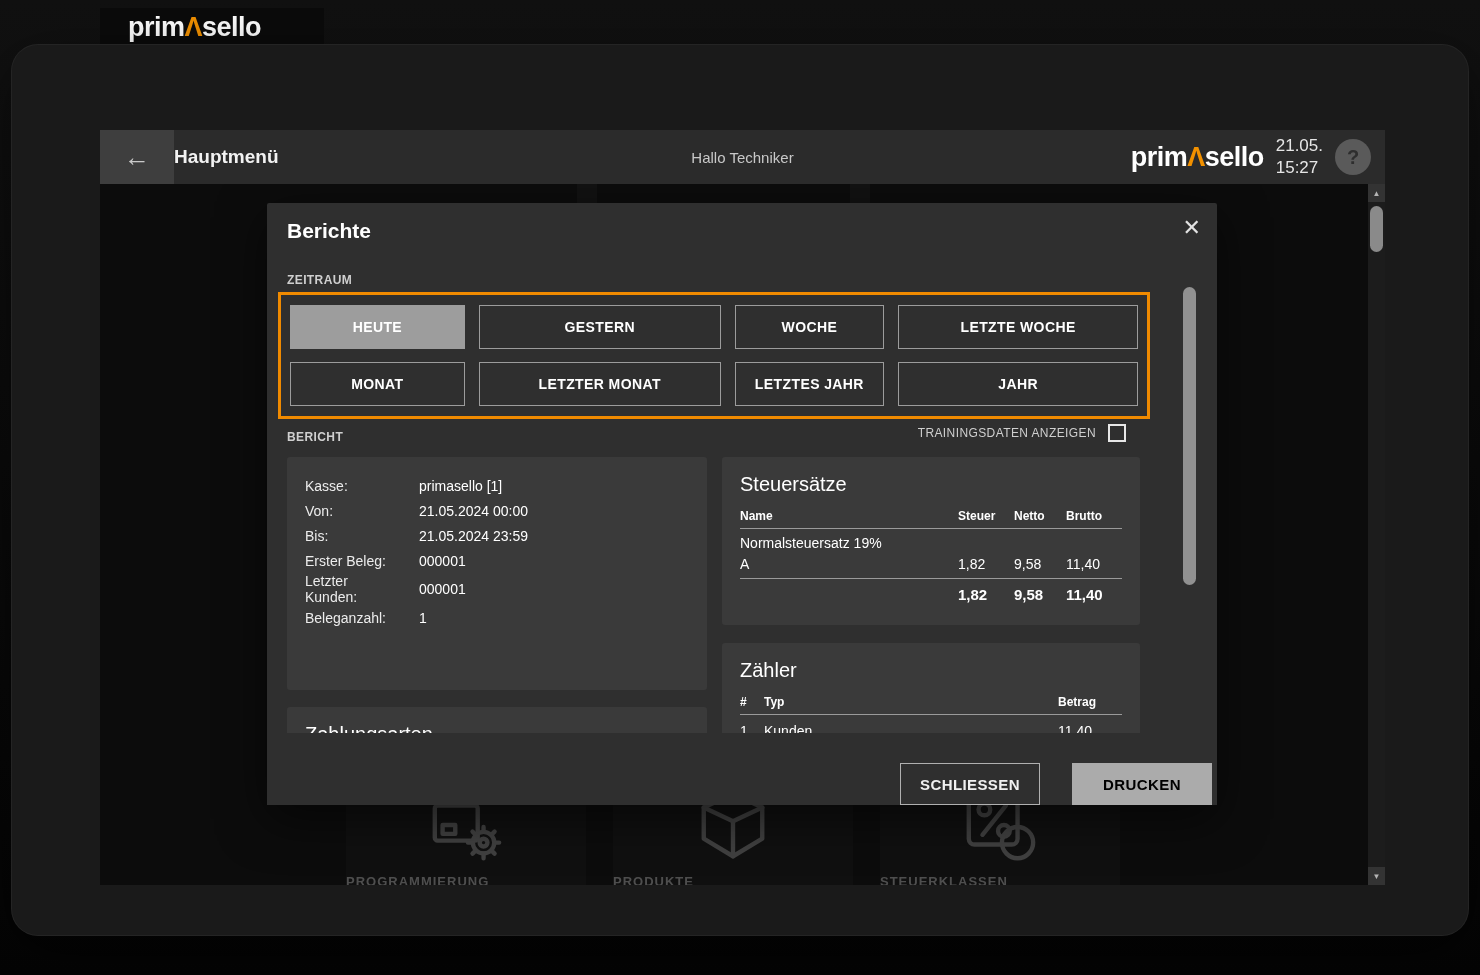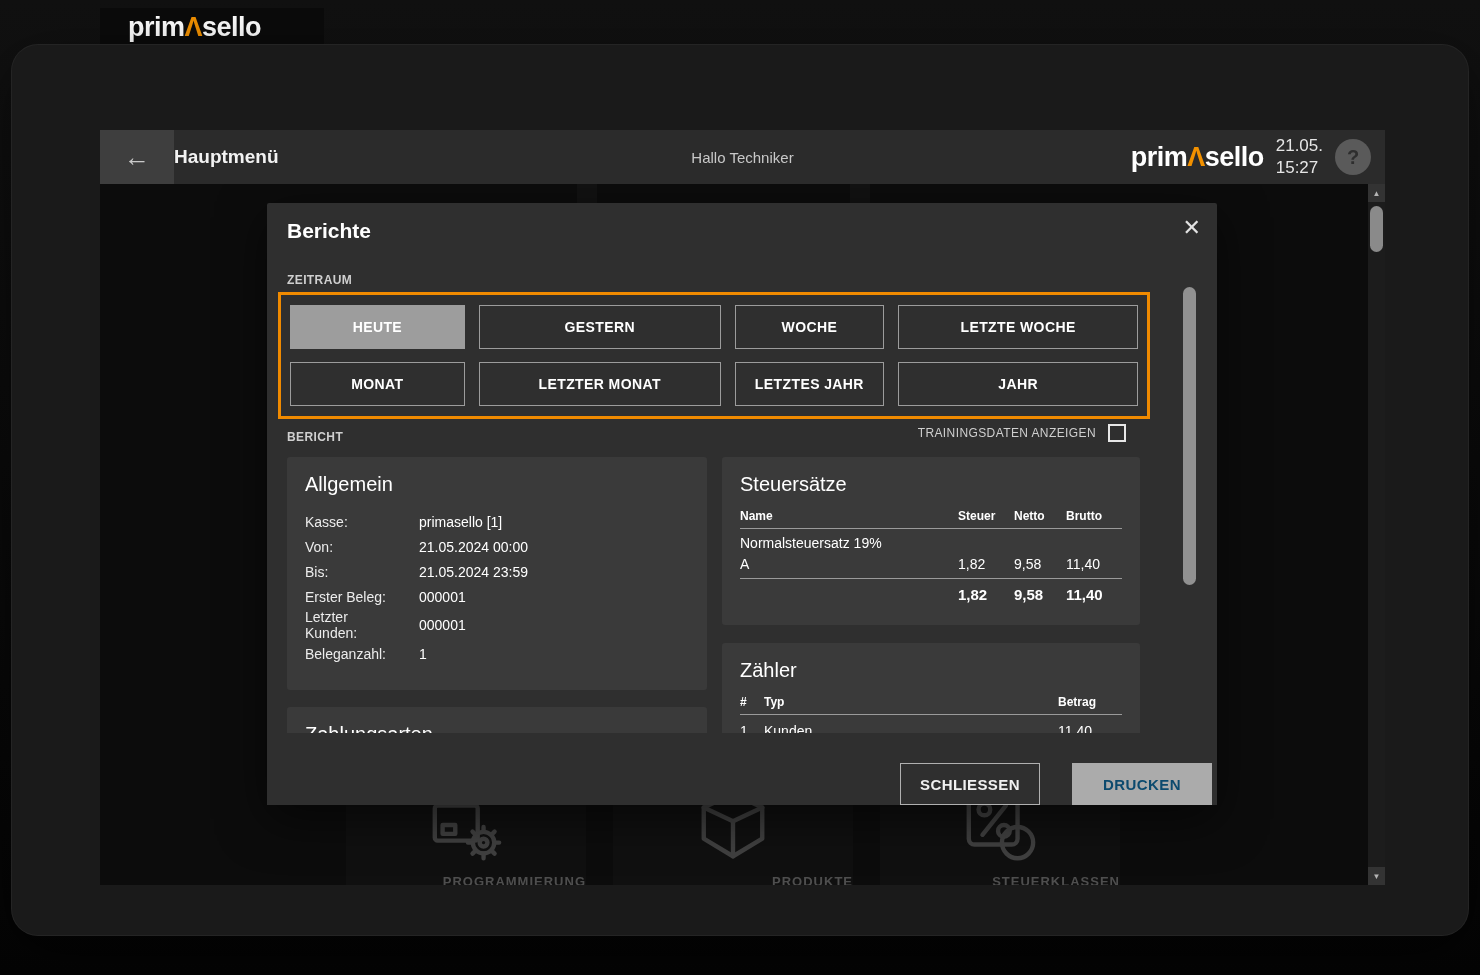--- a/index.html
+++ b/index.html
@@ -36,21 +36,21 @@
   .datetime { font-size:17px; color:#e6e6e6; line-height:1.3; }
   .help-btn { width:36px; height:36px; border-radius:50%; border:none; background:#5a5a5a;
     color:#2e2e2e; font-size:20px; font-weight:700; display:flex; align-items:center; justify-content:center; font-family:inherit; }
 
   
   .main { position:relative; height:701px; background:#161616; overflow:hidden; }
   .notch { position:absolute; top:0; width:20px; height:22px; background:#222; }
   .tile { position:absolute; top:594px; width:240px; height:150px; background:#1e1e1e; }
   .tile-icon { display:flex; justify-content:center; padding-top:10px; }
   .tile svg { stroke:#777; fill:none; stroke-width:4.5; stroke-linejoin:round; stroke-linecap:round; }
-  .tile-label { position:absolute; top:96px; left:0; width:100%; text-align:right;
+  .tile-label { position:absolute; top:96px; left:0; width:100%; text-align:left;
     font-size:13px; font-weight:700; letter-spacing:1px; color:#8f8f8f; }
   .backdrop { position:absolute; inset:0; background:rgba(0,0,0,0.45); }
 
   
   .modal { position:absolute; left:167px; top:19px; width:950px; height:602px;
     background:#2f2f2f; border-radius:2px; box-shadow:0 14px 48px rgba(0,0,0,.55); }
   .modal-title { position:absolute; left:20px; top:16px; font-size:21px; font-weight:700; color:#fff; }
   .modal-close { position:absolute; right:16px; top:12px; background:none; border:none;
     color:#e3e3e3; font-size:22px; font-family:inherit; }
 
@@ -91,21 +91,21 @@
   .t-total { display:grid; grid-template-columns:1fr 56px 52px 56px; font-size:15px;
     font-weight:700; padding-top:7px; }
   .t-row3 { display:grid; grid-template-columns:24px 1fr 64px; font-size:14px; padding-top:8px; }
   .num { text-align:left; }
 
   .modal-footer { position:absolute; left:0; bottom:0; width:100%; height:72px; background:#2f2f2f;
     display:flex; justify-content:flex-end; align-items:flex-end; gap:32px; padding-right:5px; }
   .btn-outline { width:140px; height:42px; background:transparent; border:1px solid #b0b0b0;
     color:#f0f0f0; font-size:15px; font-weight:700; letter-spacing:.4px; font-family:inherit; }
   .btn-filled { width:140px; height:42px; background:#ababab; border:none;
-    color:#0c4a6e; font-size:15px; font-weight:700; letter-spacing:.4px; font-family:inherit; }
+    color:#000000; font-size:15px; font-weight:700; letter-spacing:.4px; font-family:inherit; }
 
   .modal-scroll-thumb { position:absolute; right:21px; top:84px; width:13px; height:298px;
     background:#919191; border-radius:7px; }
 
   
   .win-scrollbar { position:absolute; right:0; top:54px; width:17px; height:701px;
     background:#1c1c1c; z-index:6; }
   .scroll-arrow { position:absolute; left:0; width:17px; height:18px; background:#333;
     border:none; color:#b5b5b5; font-size:8px; display:flex; align-items:center; justify-content:center; font-family:inherit; }
   .scroll-up { top:0; }
@@ -202,21 +202,20 @@
         </div>
 
         <div class="section-label bericht-label">BERICHT</div>
 
         <div class="training">
           <span class="training-label">TRAININGSDATEN ANZEIGEN</span>
           <div class="checkbox"></div>
         </div>
 
         <div class="panel panel-allgemein">
-          <div class="panel-title">Allgemein</div>
           <div class="info-row">
             <span class="info-label">Kasse:</span>
             <span class="info-value">primasello [1]</span>
           </div>
           <div class="info-row">
             <span class="info-label">Von:</span>
             <span class="info-value">21.05.2024 00:00</span>
           </div>
           <div class="info-row">
             <span class="info-label">Bis:</span>

